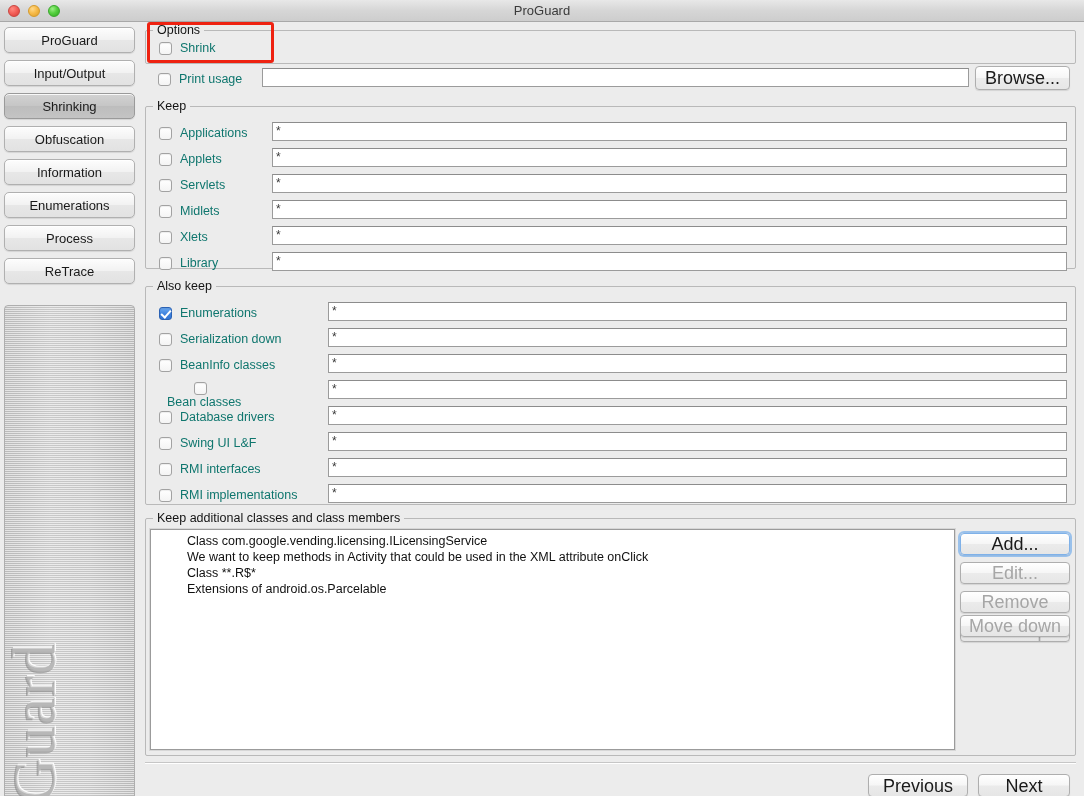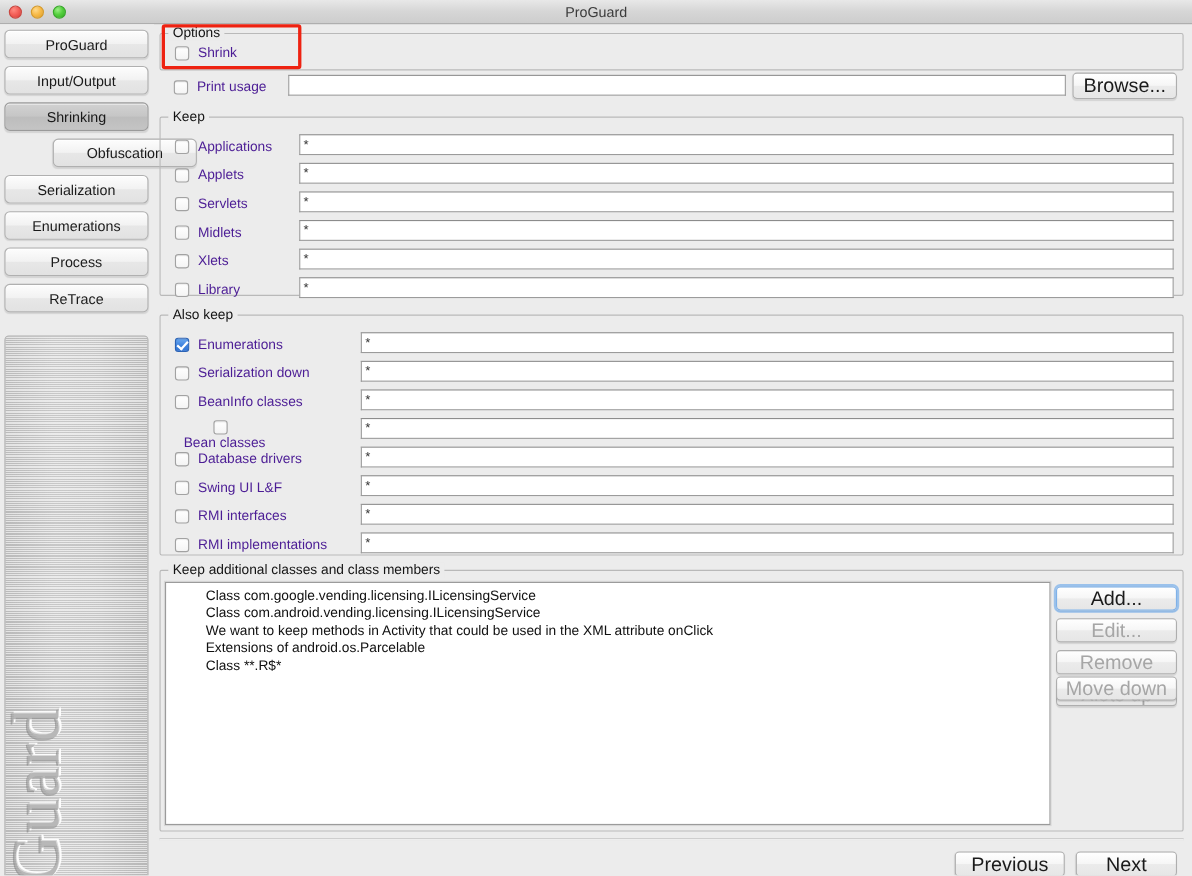--- a/index.html
+++ b/index.html
@@ -164,21 +164,21 @@
     position: absolute;
     left: 3px; top: 0px;
     width: 4px; height: 8px;
     border: solid #ffffff;
     border-width: 0 2px 2px 0;
     transform: rotate(42deg);
   }
   .cblabel {
     margin-left: 8px;
     font-size: 12.5px;
-    color: #4c1d95;
+    color: #0f766e;
     white-space: nowrap;
   }
 
   
   .tfield {
     position: absolute;
     height: 19px;
     border: 1px solid #9b9b9b;
     border-top-color: #8c8c8c;
     background: #ffffff;
@@ -253,22 +253,22 @@
     <div class="traffic tl-min"></div>
     <div class="traffic tl-max"></div>
     <div class="title-text">ProGuard</div>
   </div>
 
   <div class="sidebar">
     <div id="nav-holder">
         <div class="nav-btn" style="top: 5px;">ProGuard</div>
         <div class="nav-btn" style="top: 38px;">Input/Output</div>
         <div class="nav-btn active" style="top: 71px;">Shrinking</div>
-        <div class="nav-btn" style="top: 104px; margin-left: 44px;">Obfuscation</div>
-        <div class="nav-btn" style="top: 137px;">Serialization</div>
+        <div class="nav-btn" style="top: 104px;">Obfuscation</div>
+        <div class="nav-btn" style="top: 137px;">Information</div>
         <div class="nav-btn" style="top: 170px;">Enumerations</div>
         <div class="nav-btn" style="top: 203px;">Process</div>
         <div class="nav-btn" style="top: 236px;">ReTrace</div>
       </div>
     <div class="logo-panel">
       <div class="logo-text">ProGuard</div>
     </div>
   </div>
 
   <div class="main">
@@ -368,24 +368,23 @@
           </div>
           <div class="tfield" style="left: 182px; top: 197px; width: 739px;">*</div>
         </div>
     </div>
 
     <div class="group" style="left:5px; top:496px; width:931px; height:238px;">
       <div class="legend">Keep additional classes and class members</div>
     </div>
     <div class="listbox" style="left:10px; top:507px; width:805px; height:221px;padding-left:36px;" id="additional-list">
         <div class="listline">Class com.google.vending.licensing.ILicensingService</div>
-        <div class="listline">Class com.android.vending.licensing.ILicensingService</div>
         <div class="listline">We want to keep methods in Activity that could be used in the XML attribute onClick</div>
+        <div class="listline">Class **.R$*</div>
         <div class="listline">Extensions of android.os.Parcelable</div>
-        <div class="listline">Class **.R$*</div>
       </div>
     <div id="additional-buttons">
         <div class="btn focused" style="left: 820px; top: 511px; width: 110px; height: 22px; line-height: 21px;">Add...</div>
         <div class="btn disabled" style="left: 820px; top: 540px; width: 110px; height: 22px; line-height: 21px;">Edit...</div>
         <div class="btn disabled" style="left: 820px; top: 569px; width: 110px; height: 22px; line-height: 21px;">Remove</div>
         <div class="btn disabled" style="left: 820px; top: 598px; width: 110px; height: 22px; line-height: 21px;">Xlets up</div>
         <div class="btn disabled" style="left: 820px; top: 593px; width: 110px; height: 22px; line-height: 21px;">Move down</div>
       </div>
 
     <div class="hsep" style="left:5px; top:740px; width:931px;"></div>

